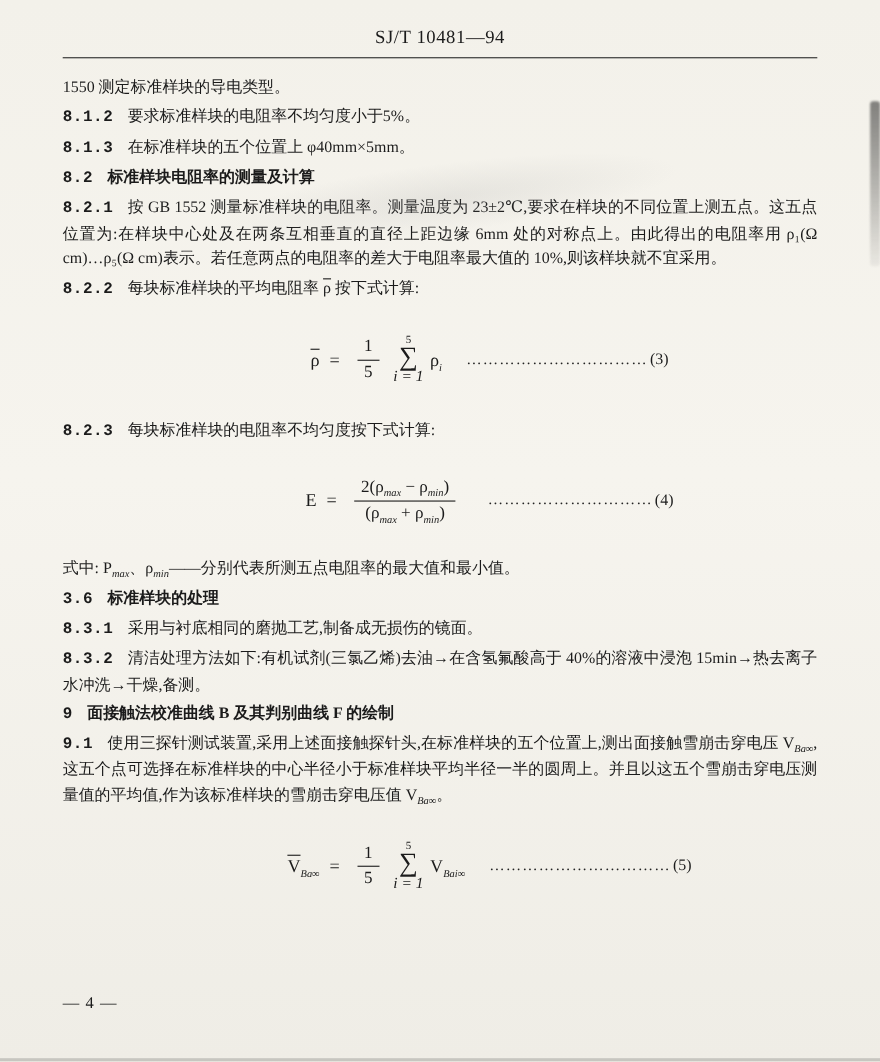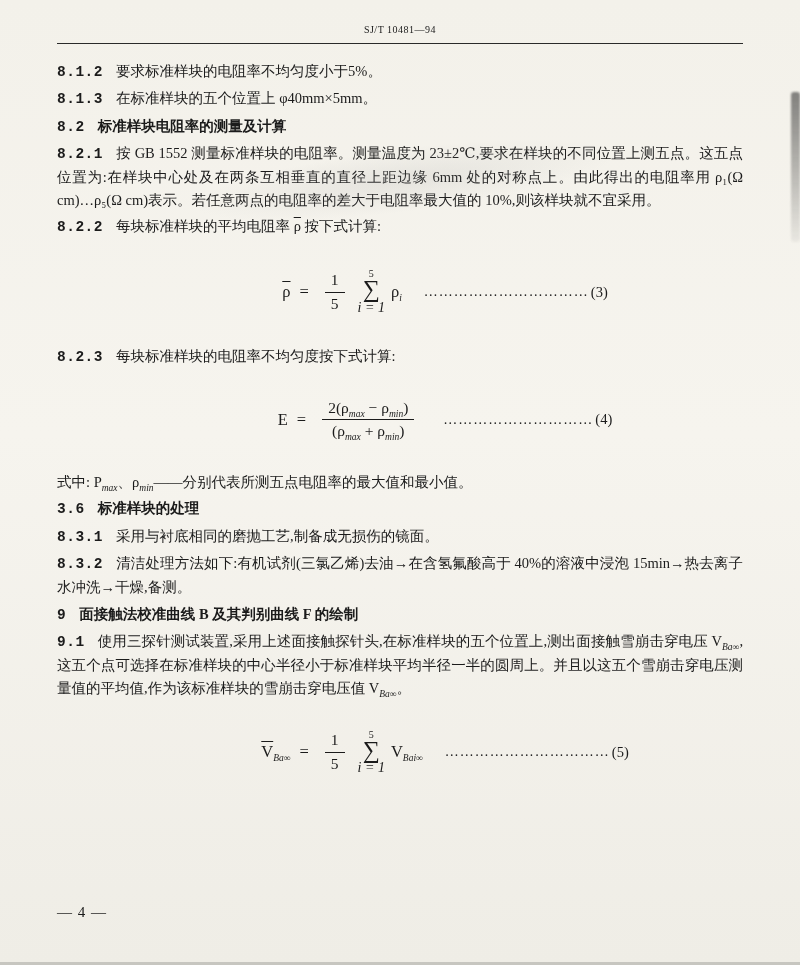--- a/index.html
+++ b/index.html
@@ -11,21 +11,21 @@
   }
   .page {
     position: relative;
     width: 800px; height: 965px;
     padding: 24px 57px 0 57px;
     background: linear-gradient(180deg, #f3f1ea 0%, #f6f4ee 45%, #efede6 100%);
     color: #1b1b1b;
     overflow: hidden;
   }
   .doc-header { text-align: center; }
-  .doc-title { font-size: 10px; letter-spacing: 0.5px; }
+  .doc-title { font-size: 17px; letter-spacing: 0.5px; }
   .header-rule { border: none; border-top: 1.6px solid #2a2a2a; margin: 8px 0 16px 0; }
 
   p.line {
     font-size: 14.5px;
     line-height: 1.58;
     margin: 0 0 3.5px 0;
     text-align: justify;
   }
   .sec-num { font-weight: bold; margin-right: 0.9em; letter-spacing: 0.5px; font-family: Liberation Mono, monospace; }
   .bold { font-weight: bold; }
@@ -78,20 +78,21 @@
 
 <div class="page">
 
   <div class="doc-header">
     <div class="doc-title">SJ/T 10481—94</div>
     <hr class="header-rule">
   </div>
 
   <main>
 
+    <p class="line"><span>1550 测定标准样块的导电类型。</span></p>
 
     <p class="line"><span class="sec-num">8.1.2</span><span>要求标准样块的电阻率不均匀度小于5%。</span></p>
 
     <p class="line"><span class="sec-num">8.1.3</span><span>在标准样块的五个位置上 φ40mm×5mm。</span></p>
 
     <p class="line bold"><span class="sec-num">8.2</span><span>标准样块电阻率的测量及计算</span></p>
 
     <p class="line"><span class="sec-num">8.2.1</span><span>按 GB 1552 测量标准样块的电阻率。测量温度为 23±2℃,要求在样块的不同位置上测五点。这五点位置为:在样块中心处及在两条互相垂直的直径上距边缘 6mm 处的对称点上。由此得出的电阻率用 ρ₁(Ω cm)…ρ₅(Ω cm)表示。若任意两点的电阻率的差大于电阻率最大值的 10%,则该样块就不宜采用。</span></p>
 
     <p class="line"><span class="sec-num">8.2.2</span><span>每块标准样块的平均电阻率 </span><span class="overline">ρ</span><span> 按下式计算:</span></p>

